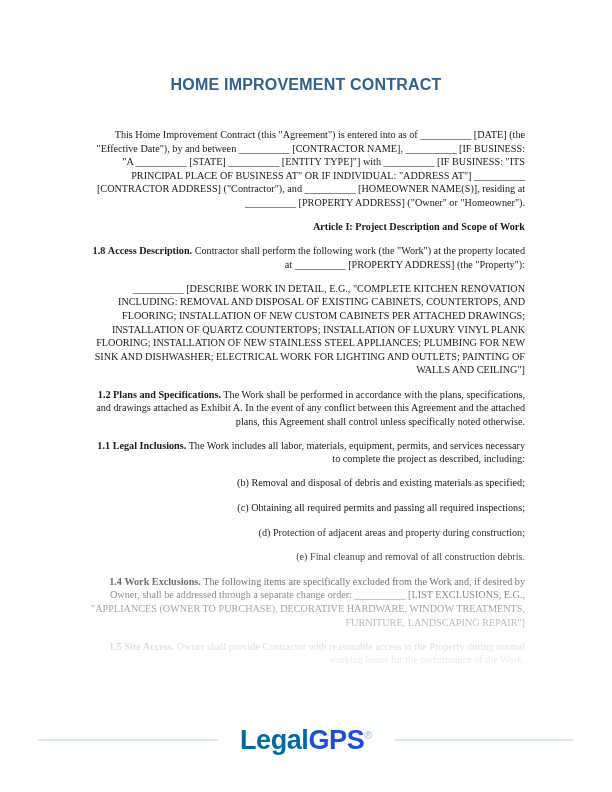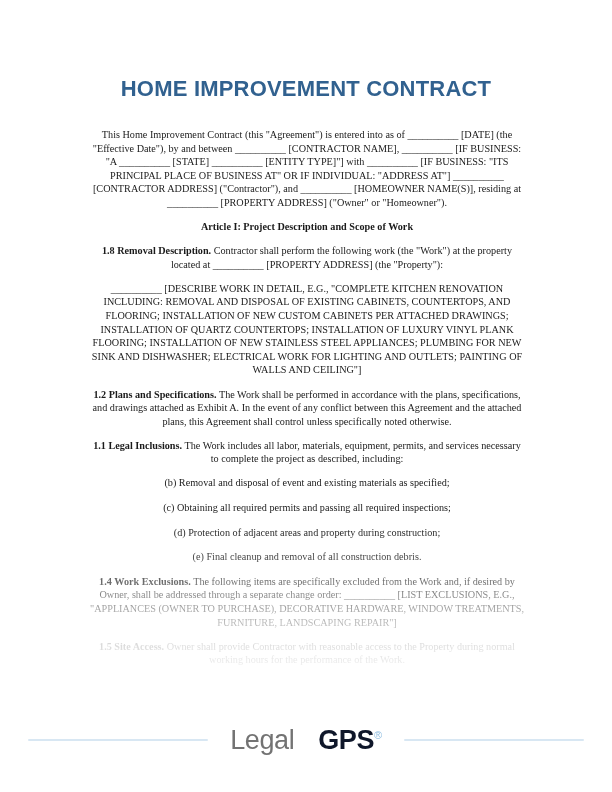--- a/index.html
+++ b/index.html
@@ -18,40 +18,40 @@
   }
 
   
   .doc-title {
     position: absolute;
     top: 76px;
     left: 0;
     right: 0;
     text-align: center;
     font-family: "Liberation Sans", sans-serif;
-    font-size: 22px;
+    font-size: 16px;
     font-weight: bold;
     letter-spacing: 0.2px;
     color: #31618f;
   }
 
   
   .body-col {
     position: absolute;
     top: 128px;
     left: 89px;
     width: 436px;
     font-size: 10.2px;
     line-height: 13.6px;
     text-align: left;
   }
 
   .para {
     margin: 0 0 10.5px 0;
-    text-align: center;
+    text-align: right;
   }
   .para.list-item { margin-bottom: 11px; }
 
   b, strong { font-weight: bold; }
 
   
   .fade-mask {
     position: absolute;
     left: 0;
     right: 0;
@@ -96,56 +96,55 @@
     border-radius: 1px;
   }
   .logo {
     font-family: "Liberation Sans", sans-serif;
     font-size: 27px;
     letter-spacing: -0.4px;
     white-space: nowrap;
     line-height: 1;
   }
   .logo .lg-legal {
-    color: #737373;
-    font-weight: normal;
+    color: #0369a1;
+    font-weight: bold;
   }
   .logo .lg-gps {
-    color: #0f172a;
+    color: #1d4ed8;
     font-weight: bold;
-    padding-left: 24px;
   }
   .logo .lg-reg {
     color: #8fbde0;
     font-size: 11px;
     vertical-align: super;
   }
 </style>
 </head>
 <body>
 
 <div class="page">
 
   <div class="doc-title">HOME IMPROVEMENT CONTRACT</div>
 
   <div class="body-col">
 
     <p class="para">This Home Improvement Contract (this "Agreement") is entered into as of __________ [DATE] (the "Effective Date"), by and between __________ [CONTRACTOR NAME], __________ [IF BUSINESS: "A __________ [STATE] __________ [ENTITY TYPE]"] with __________ [IF BUSINESS: "ITS PRINCIPAL PLACE OF BUSINESS AT" OR IF INDIVIDUAL: "ADDRESS AT"] __________ [CONTRACTOR ADDRESS] ("Contractor"), and __________ [HOMEOWNER NAME(S)], residing at __________ [PROPERTY ADDRESS] ("Owner" or "Homeowner").</p>
 
     <p class="para"><b>Article I: Project Description and Scope of Work</b></p>
 
-    <p class="para"><b>1.8</b> <b>Removal Description.</b> <span>Contractor shall perform the following work (the "Work") at the property located at __________ [PROPERTY ADDRESS] (the "Property"):</span></p>
+    <p class="para"><b>1.8</b> <b>Access Description.</b> <span>Contractor shall perform the following work (the "Work") at the property located at __________ [PROPERTY ADDRESS] (the "Property"):</span></p>
 
     <p class="para">__________ [DESCRIBE WORK IN DETAIL, E.G., "COMPLETE KITCHEN RENOVATION INCLUDING: REMOVAL AND DISPOSAL OF EXISTING CABINETS, COUNTERTOPS, AND FLOORING; INSTALLATION OF NEW CUSTOM CABINETS PER ATTACHED DRAWINGS; INSTALLATION OF QUARTZ COUNTERTOPS; INSTALLATION OF LUXURY VINYL PLANK FLOORING; INSTALLATION OF NEW STAINLESS STEEL APPLIANCES; PLUMBING FOR NEW SINK AND DISHWASHER; ELECTRICAL WORK FOR LIGHTING AND OUTLETS; PAINTING OF WALLS AND CEILING"]</p>
 
     <p class="para"><b>1.2</b> <b>Plans and Specifications.</b> <span>The Work shall be performed in accordance with the plans, specifications, and drawings attached as Exhibit A. In the event of any conflict between this Agreement and the attached plans, this Agreement shall control unless specifically noted otherwise.</span></p>
 
     <p class="para"><b>1.1</b> <b>Legal Inclusions.</b> <span>The Work includes all labor, materials, equipment, permits, and services necessary to complete the project as described, including:</span></p>
 
-    <p class="para list-item">(b) Removal and disposal of event and existing materials as specified;</p>
+    <p class="para list-item">(b) Removal and disposal of debris and existing materials as specified;</p>
     <p class="para list-item">(c) Obtaining all required permits and passing all required inspections;</p>
     <p class="para list-item">(d) Protection of adjacent areas and property during construction;</p>
     <p class="para list-item">(e) Final cleanup and removal of all construction debris.</p>
 
     <p class="para"><b>1.4</b> <b>Work Exclusions.</b> <span>The following items are specifically excluded from the Work and, if desired by Owner, shall be addressed through a separate change order: __________ [LIST EXCLUSIONS, E.G., "APPLIANCES (OWNER TO PURCHASE), DECORATIVE HARDWARE, WINDOW TREATMENTS, FURNITURE, LANDSCAPING REPAIR"]</span></p>
 
     <p class="para"><b>1.5</b> <b>Site Access.</b> <span>Owner shall provide Contractor with reasonable access to the Property during normal working hours for the performance of the Work.</span></p>
 
   </div>
 

